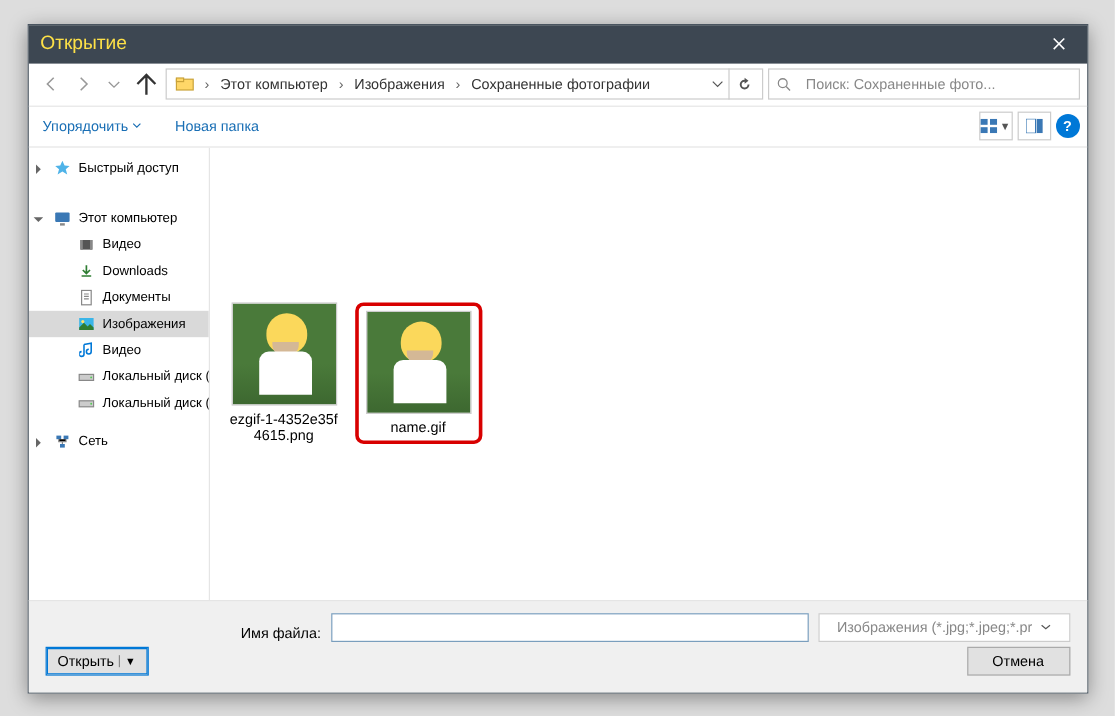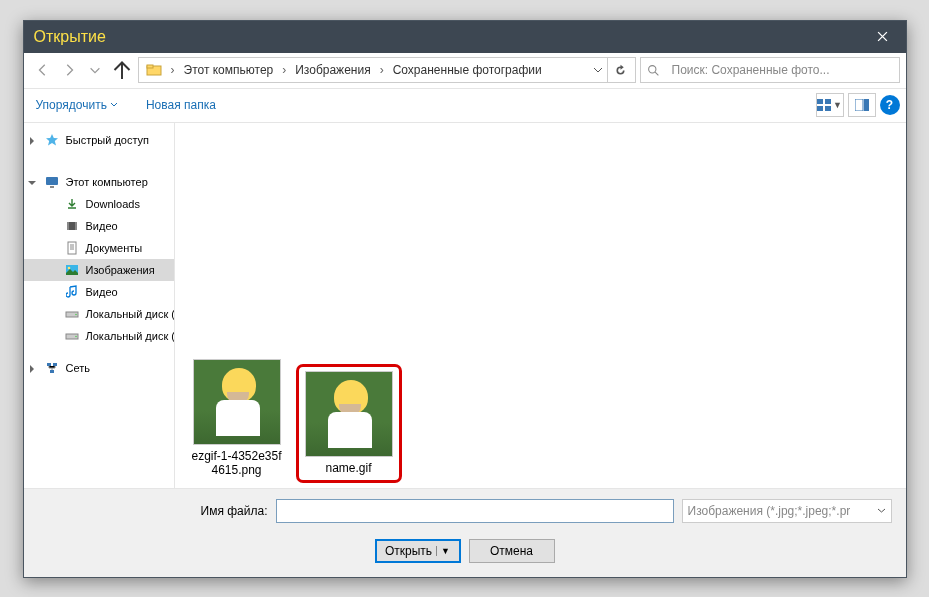--- a/index.html
+++ b/index.html
@@ -28,36 +28,36 @@
 .body { flex: 1; display: flex; overflow: hidden; }
 .sidebar { width: 151px; border-right: 1px solid #e5e5e5; padding: 6px 0; font-size: 11px; overflow-y: auto; }
 .side-item { display: flex; align-items: center; padding: 3px 8px 3px 20px; height: 22px; gap: 6px; cursor:pointer; white-space: nowrap; overflow:hidden;}
 .side-item.sub { padding-left: 40px; }
 .side-item.sel { background: #d9d9d9; }
 .side-item .ico { width: 16px; height: 16px; display:flex; align-items:center; justify-content:center; flex-shrink:0;}
 .side-gap { height: 10px; }
 .side-chev { position:relative; }
 .side-chev::before { content:''; position:absolute; left:6px; top:8px; border:4px solid transparent; border-left-color:#666;}
 .side-chev.open::before { border:4px solid transparent; border-top-color:#666; top:10px; left:4px;}
-.content { flex: 1; padding: 10px 14px; display: flex; gap: 16px; align-items: flex-end; }
+.content { flex: 1; padding: 10px 14px; display: flex; gap: 16px; align-items: center; }
 .file-item { width: 96px; display: flex; flex-direction: column; align-items: center; gap: 4px; font-size: 12px; text-align: center; cursor:pointer; }
 .file-item.selected { outline: 3px solid #d80000; outline-offset: 2px; border-radius:2px; padding:2px;}
 .thumb { width: 88px; height: 86px; background: linear-gradient(#4a7a3a 60%, #3d6830); border:1px solid #ccc; position:relative; overflow:hidden;}
 .thumb .homer { position:absolute; left:18px; top:8px; width:52px; height:70px;}
 .homer-head { width:34px; height:34px; background:#fbd85b; border-radius:50% 50% 45% 45%; position:absolute; left:10px; top:0;}
 .homer-body { width:44px; height:36px; background:#fff; border-radius:8px 8px 0 0; position:absolute; left:4px; top:32px;}
 .homer-mouth { width:22px; height:12px; background:#d4b896; border-radius:0 0 10px 10px; position:absolute; left:15px; top:24px;}
 .file-label { word-break: break-all; line-height:1.2; max-height:30px; overflow:hidden;}
 .bottom { border-top: 1px solid #e5e5e5; padding: 10px 14px 14px; background: #f0f0f0; font-size: 12px; }
-.row { display: flex; align-items: center; gap: 8px; margin-bottom: 16px; }
+.row { display: flex; align-items: flex-end; gap: 8px; margin-bottom: 4px; }
 .row label { text-align: right; white-space:nowrap;}
 .filename-row label { width: 230px; }
 .filename-input { flex: 1; border: 1px solid #7a9ebd; height: 24px; padding: 0 4px; }
-.filetype { width: 210px; border: 1px solid #ccc; height: 24px; padding: 0 5px; display: flex; align-items: center; justify-content: space-between; background:#fff; }
-.btns { display: flex; justify-content: center; gap: 8px; margin-top: 4px; }
+.filetype { width: 210px; border: 1px solid #ccc; height: 24px; padding: 0 15px; display: flex; align-items: center; justify-content: space-between; background:#fff; }
+.btns { display: flex; justify-content: space-between; gap: 8px; margin-top: 4px; }
 .btn { min-width: 86px; height: 24px; border: 1px solid #aaa; background: #e1e1e1; font-size: 12px; cursor: pointer; display:flex; align-items:center; justify-content:center; gap:4px;}
 .btn.primary { border: 1px solid #0078d7; box-shadow: inset 0 0 0 1px #0078d7;}
 .ph { color:#888; overflow:hidden; text-overflow:ellipsis; white-space:nowrap;}
 </style>
 </head>
 <body>
 
 <div class="dialog">
   <div class="titlebar">
     <span>Открытие</span>
@@ -171,34 +171,34 @@
             <svg width="14" height="14" viewBox="0 0 14 14">
               <rect x="1" y="2" width="12" height="8" fill="#3a78b5" rx="1"></rect>
               <rect x="5" y="11" width="4" height="2" fill="#888"></rect>
             </svg>
           </span>
           <span>Этот компьютер</span>
         </div>
       <div class="side-item sub">
           <span class="ico">
             <svg width="12" height="12" viewBox="0 0 12 12">
-              <path d="M6 1 V7 M3 5 L6 8 L9 5 M2 10 H10" stroke="#2e7d32" stroke-width="1.4" fill="none"></path>
-            </svg>
-          </span>
-          <span>Downloads</span>
-        </div>
-      <div class="side-item sub">
-          <span class="ico">
-            <svg width="12" height="12" viewBox="0 0 12 12">
               <rect x="1" y="2" width="10" height="8" fill="#555"></rect>
               <rect x="1" y="2" width="2" height="8" fill="#888"></rect>
               <rect x="9" y="2" width="2" height="8" fill="#888"></rect>
             </svg>
           </span>
           <span>Видео</span>
+        </div>
+      <div class="side-item sub">
+          <span class="ico">
+            <svg width="12" height="12" viewBox="0 0 12 12">
+              <path d="M6 1 V7 M3 5 L6 8 L9 5 M2 10 H10" stroke="#2e7d32" stroke-width="1.4" fill="none"></path>
+            </svg>
+          </span>
+          <span>Downloads</span>
         </div>
       <div class="side-item sub">
           <span class="ico">
             <svg width="12" height="14" viewBox="0 0 12 14">
               <rect x="2" y="1" width="8" height="12" fill="#fff" stroke="#888"></rect>
               <path d="M4 4 H8 M4 6 H8 M4 8 H8" stroke="#888"></path>
             </svg>
           </span>
           <span>Документы</span>
         </div>

